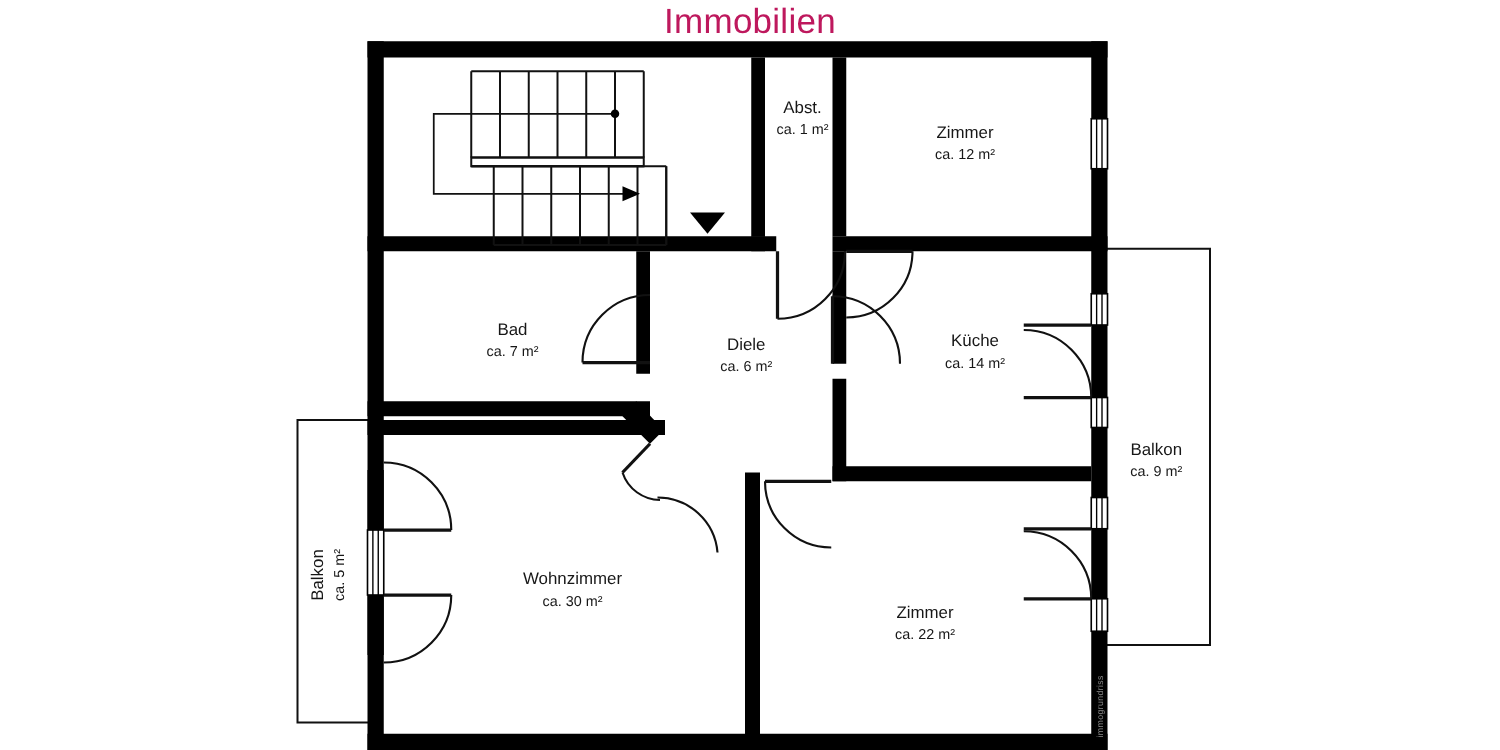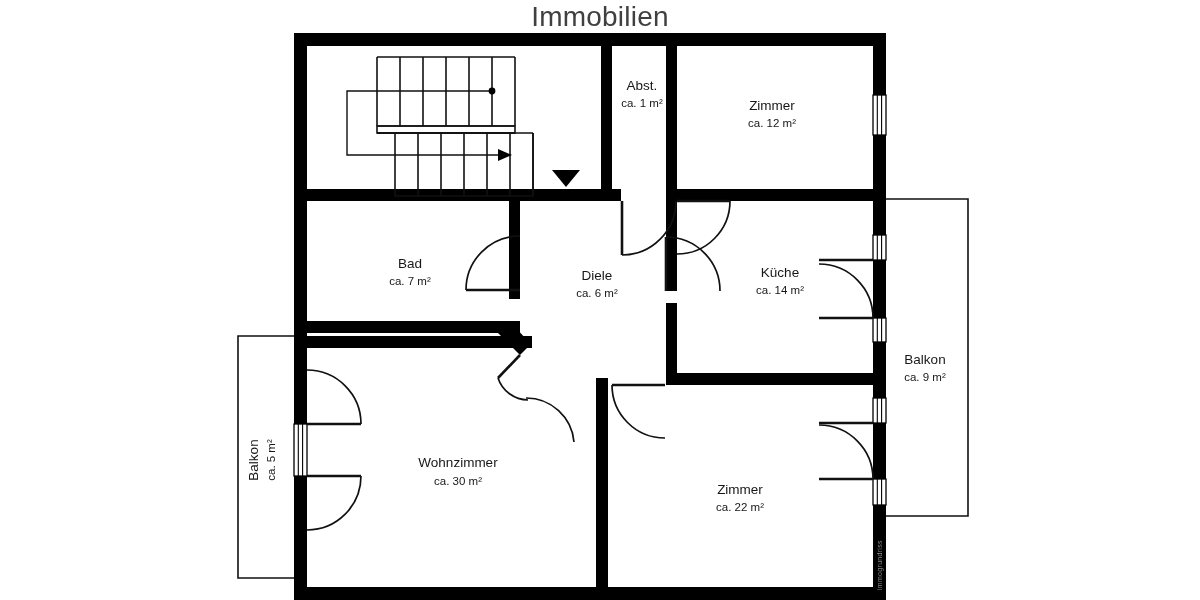--- a/index.html
+++ b/index.html
@@ -21,21 +21,21 @@
   }
   #plan-title {
     position: absolute;
     top: 0px;
     left: 0;
     width: 1200px;
     text-align: center;
     font-family: "Liberation Sans", sans-serif;
     font-size: 28px;
     font-weight: 400;
-    color: #404040;
+    color: #be185d;
     letter-spacing: 0.2px;
     line-height: 34px;
   }
   svg#floorplan {
     position: absolute;
     top: 0;
     left: 0;
     display: block;
   }
   .wall { fill: #000000; }

